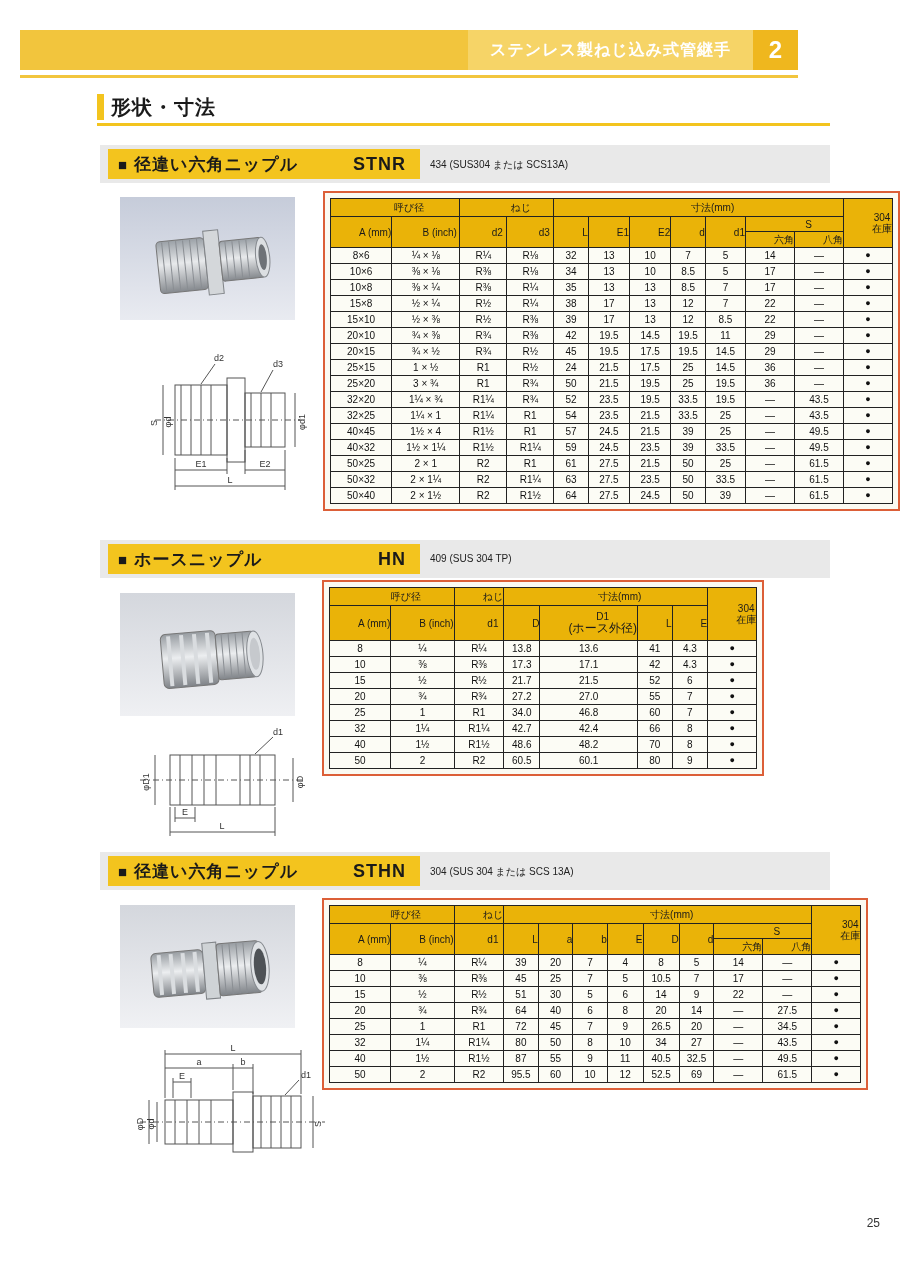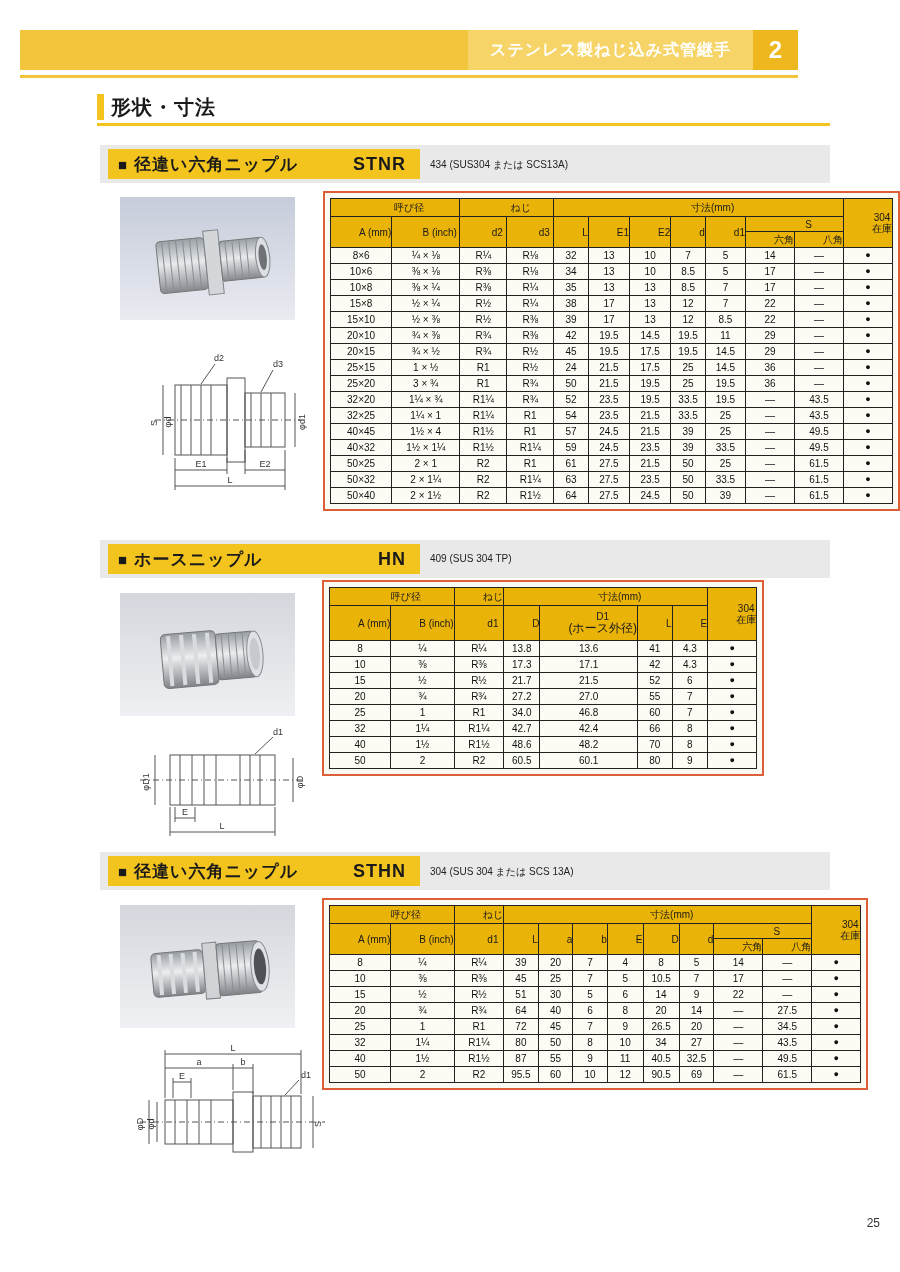--- a/index.html
+++ b/index.html
@@ -856,21 +856,21 @@
           <td class="dotcell">●</td>
         </tr>
         <tr>
           <td>50</td>
           <td>2</td>
           <td>R2</td>
           <td>95.5</td>
           <td>60</td>
           <td>10</td>
           <td>12</td>
-          <td>90.5</td>
+          <td>52.5</td>
           <td>69</td>
           <td>—</td>
           <td>61.5</td>
           <td class="dotcell">●</td>
         </tr>
       </tbody>
   </table>
 </div>
 
 <div class="abs pagenum">25</div>

